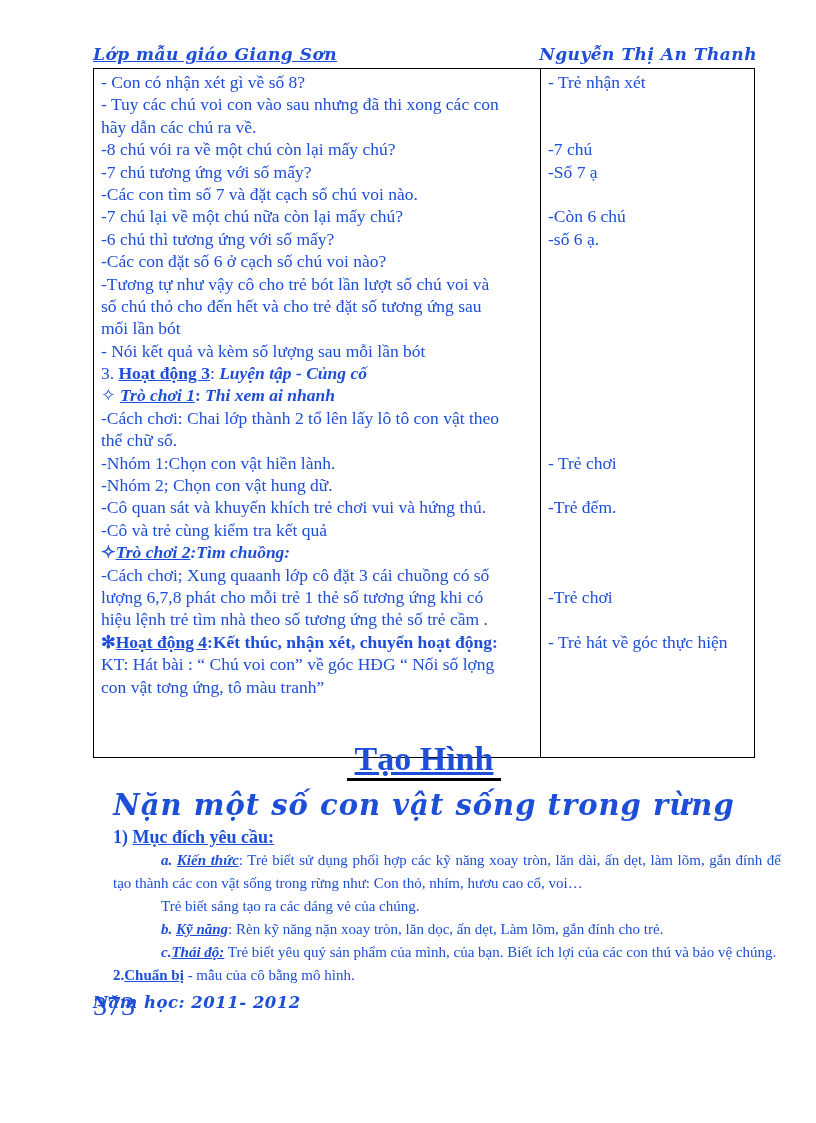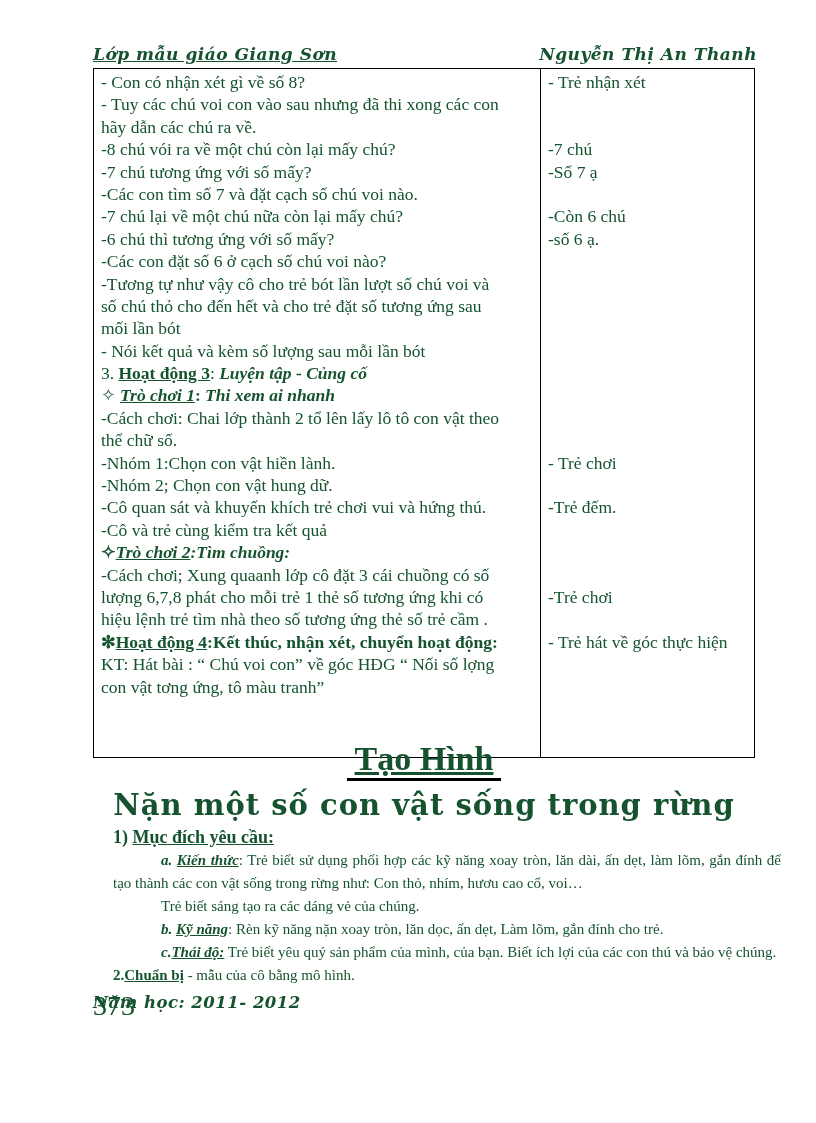--- a/index.html
+++ b/index.html
@@ -1,18 +1,18 @@
 <!DOCTYPE html>
 <html><head>
 <meta charset="utf-8">
 <style>
   html,body{margin:0;padding:0;background:#fff;}
   .page{
     position:relative;width:816px;height:1123px;margin:0 auto;background:#ffffff;
-    color:#14532d;font-family:"Liberation Serif","DejaVu Serif",serif;overflow:hidden;
+    color:#1d4ed8;font-family:"Liberation Serif","DejaVu Serif",serif;overflow:hidden;
   }
   
   .header{
     position:absolute;top:44px;left:93px;width:664px;
     display:flex;justify-content:space-between;align-items:flex-end;
     font-family:"DejaVu Serif","Liberation Serif",serif;
     font-style:italic;font-weight:bold;font-size:17px;letter-spacing:.5px;
   }
   .header .hl{text-decoration:underline;}
   
@@ -29,21 +29,21 @@
   .und{text-decoration:underline;}
   
   .title{
     position:absolute;top:740px;left:93px;width:662px;text-align:center;
     font-size:34px;font-weight:bold;
   }
   .title span{border-bottom:3px solid #000;padding:0 8px 1px 8px;text-decoration:underline;}
   .subtitle{
     position:absolute;top:788px;left:93px;width:662px;text-align:center;
     font-family:"DejaVu Serif","Liberation Serif",serif;
-    font-size:29px;font-weight:bold;letter-spacing:1px;
+    font-size:29px;font-weight:bold;font-style:italic;letter-spacing:1px;
   }
   .content{position:absolute;top:826px;left:93px;width:668px;margin-left:20px;}
   .para{margin:0;font-size:15px;line-height:23px;text-align:justify;}
   .para.indent{text-indent:48px;}
   .para.heading{text-align:left;font-weight:bold;font-size:18px;}
   
   .footer{position:absolute;top:990px;left:93px;width:662px;height:28px;}
   .footer .fy{
     position:absolute;left:0;top:3px;
     font-family:"DejaVu Serif","Liberation Serif",serif;

